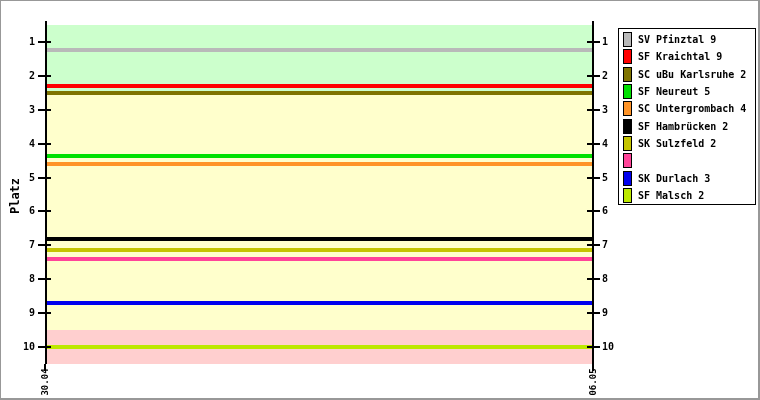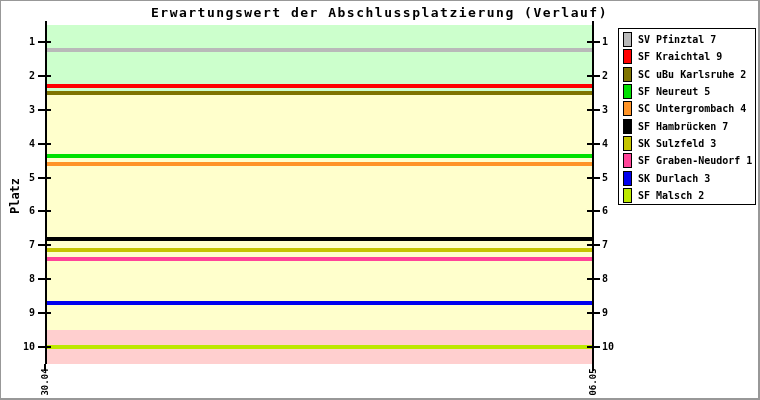--- a/index.html
+++ b/index.html
@@ -67,21 +67,20 @@
     margin-right:6px;flex:0 0 auto;
   }
   .legend-label{
     font-size:10px;font-weight:bold;color:#000;white-space:nowrap;
   }
 </style>
 </head>
 <body>
 
 <div class="frame">
-  <div class="title">Erwartungswert der Abschlussplatzierung (Verlauf)</div>
 
   <div class="ylabel-box">
     <span>Platz</span>
   </div>
 
   <div class="plot" id="plot">
       <div class="band" style="top: 0px; height: 69.495px; background: rgb(204, 255, 204);"></div>
       <div class="band" style="top: 69.495px; height: 235.605px; background: rgb(255, 255, 204);"></div>
       <div class="band" style="top: 305.1px; height: 33.9px; background: rgb(255, 207, 207);"></div>
       <div class="series-line" title="SV Pfinztal 2" style="top: 23.425px; background: rgb(185, 185, 185);"></div>
@@ -145,49 +144,48 @@
       <div class="x-label-box" style="left: 577px; top: 365px;">
         <span>06.05</span>
       </div>
       <div class="axis-ext" style="left: 44px; top: 20px;"></div>
       <div class="axis-ext" style="left: 591px; top: 20px;"></div>
     </div>
 
   <div class="legend" id="legend">
       <div class="legend-item">
         <div class="legend-swatch" style="background: rgb(185, 185, 185);"></div>
-        <span class="legend-label">SV Pfinztal 7</span>
+        <span class="legend-label">SV Pfinztal 9</span>
       </div>
       <div class="legend-item">
         <div class="legend-swatch" style="background: rgb(255, 0, 0);"></div>
         <span class="legend-label">SF Kraichtal 9</span>
       </div>
       <div class="legend-item">
         <div class="legend-swatch" style="background: rgb(127, 116, 0);"></div>
         <span class="legend-label">SC uBu Karlsruhe 2</span>
       </div>
       <div class="legend-item">
         <div class="legend-swatch" style="background: rgb(0, 224, 0);"></div>
         <span class="legend-label">SF Neureut 5</span>
       </div>
       <div class="legend-item">
         <div class="legend-swatch" style="background: rgb(255, 148, 40);"></div>
         <span class="legend-label">SC Untergrombach 4</span>
       </div>
       <div class="legend-item">
         <div class="legend-swatch" style="background: rgb(0, 0, 0);"></div>
-        <span class="legend-label">SF Hambrücken 7</span>
+        <span class="legend-label">SF Hambrücken 2</span>
       </div>
       <div class="legend-item">
         <div class="legend-swatch" style="background: rgb(196, 196, 0);"></div>
-        <span class="legend-label">SK Sulzfeld 3</span>
+        <span class="legend-label">SK Sulzfeld 2</span>
       </div>
       <div class="legend-item">
         <div class="legend-swatch" style="background: rgb(255, 68, 153);"></div>
-        <span class="legend-label">SF Graben-Neudorf 1</span>
       </div>
       <div class="legend-item">
         <div class="legend-swatch" style="background: rgb(0, 0, 238);"></div>
         <span class="legend-label">SK Durlach 3</span>
       </div>
       <div class="legend-item">
         <div class="legend-swatch" style="background: rgb(188, 232, 0);"></div>
         <span class="legend-label">SF Malsch 2</span>
       </div>
     </div>

